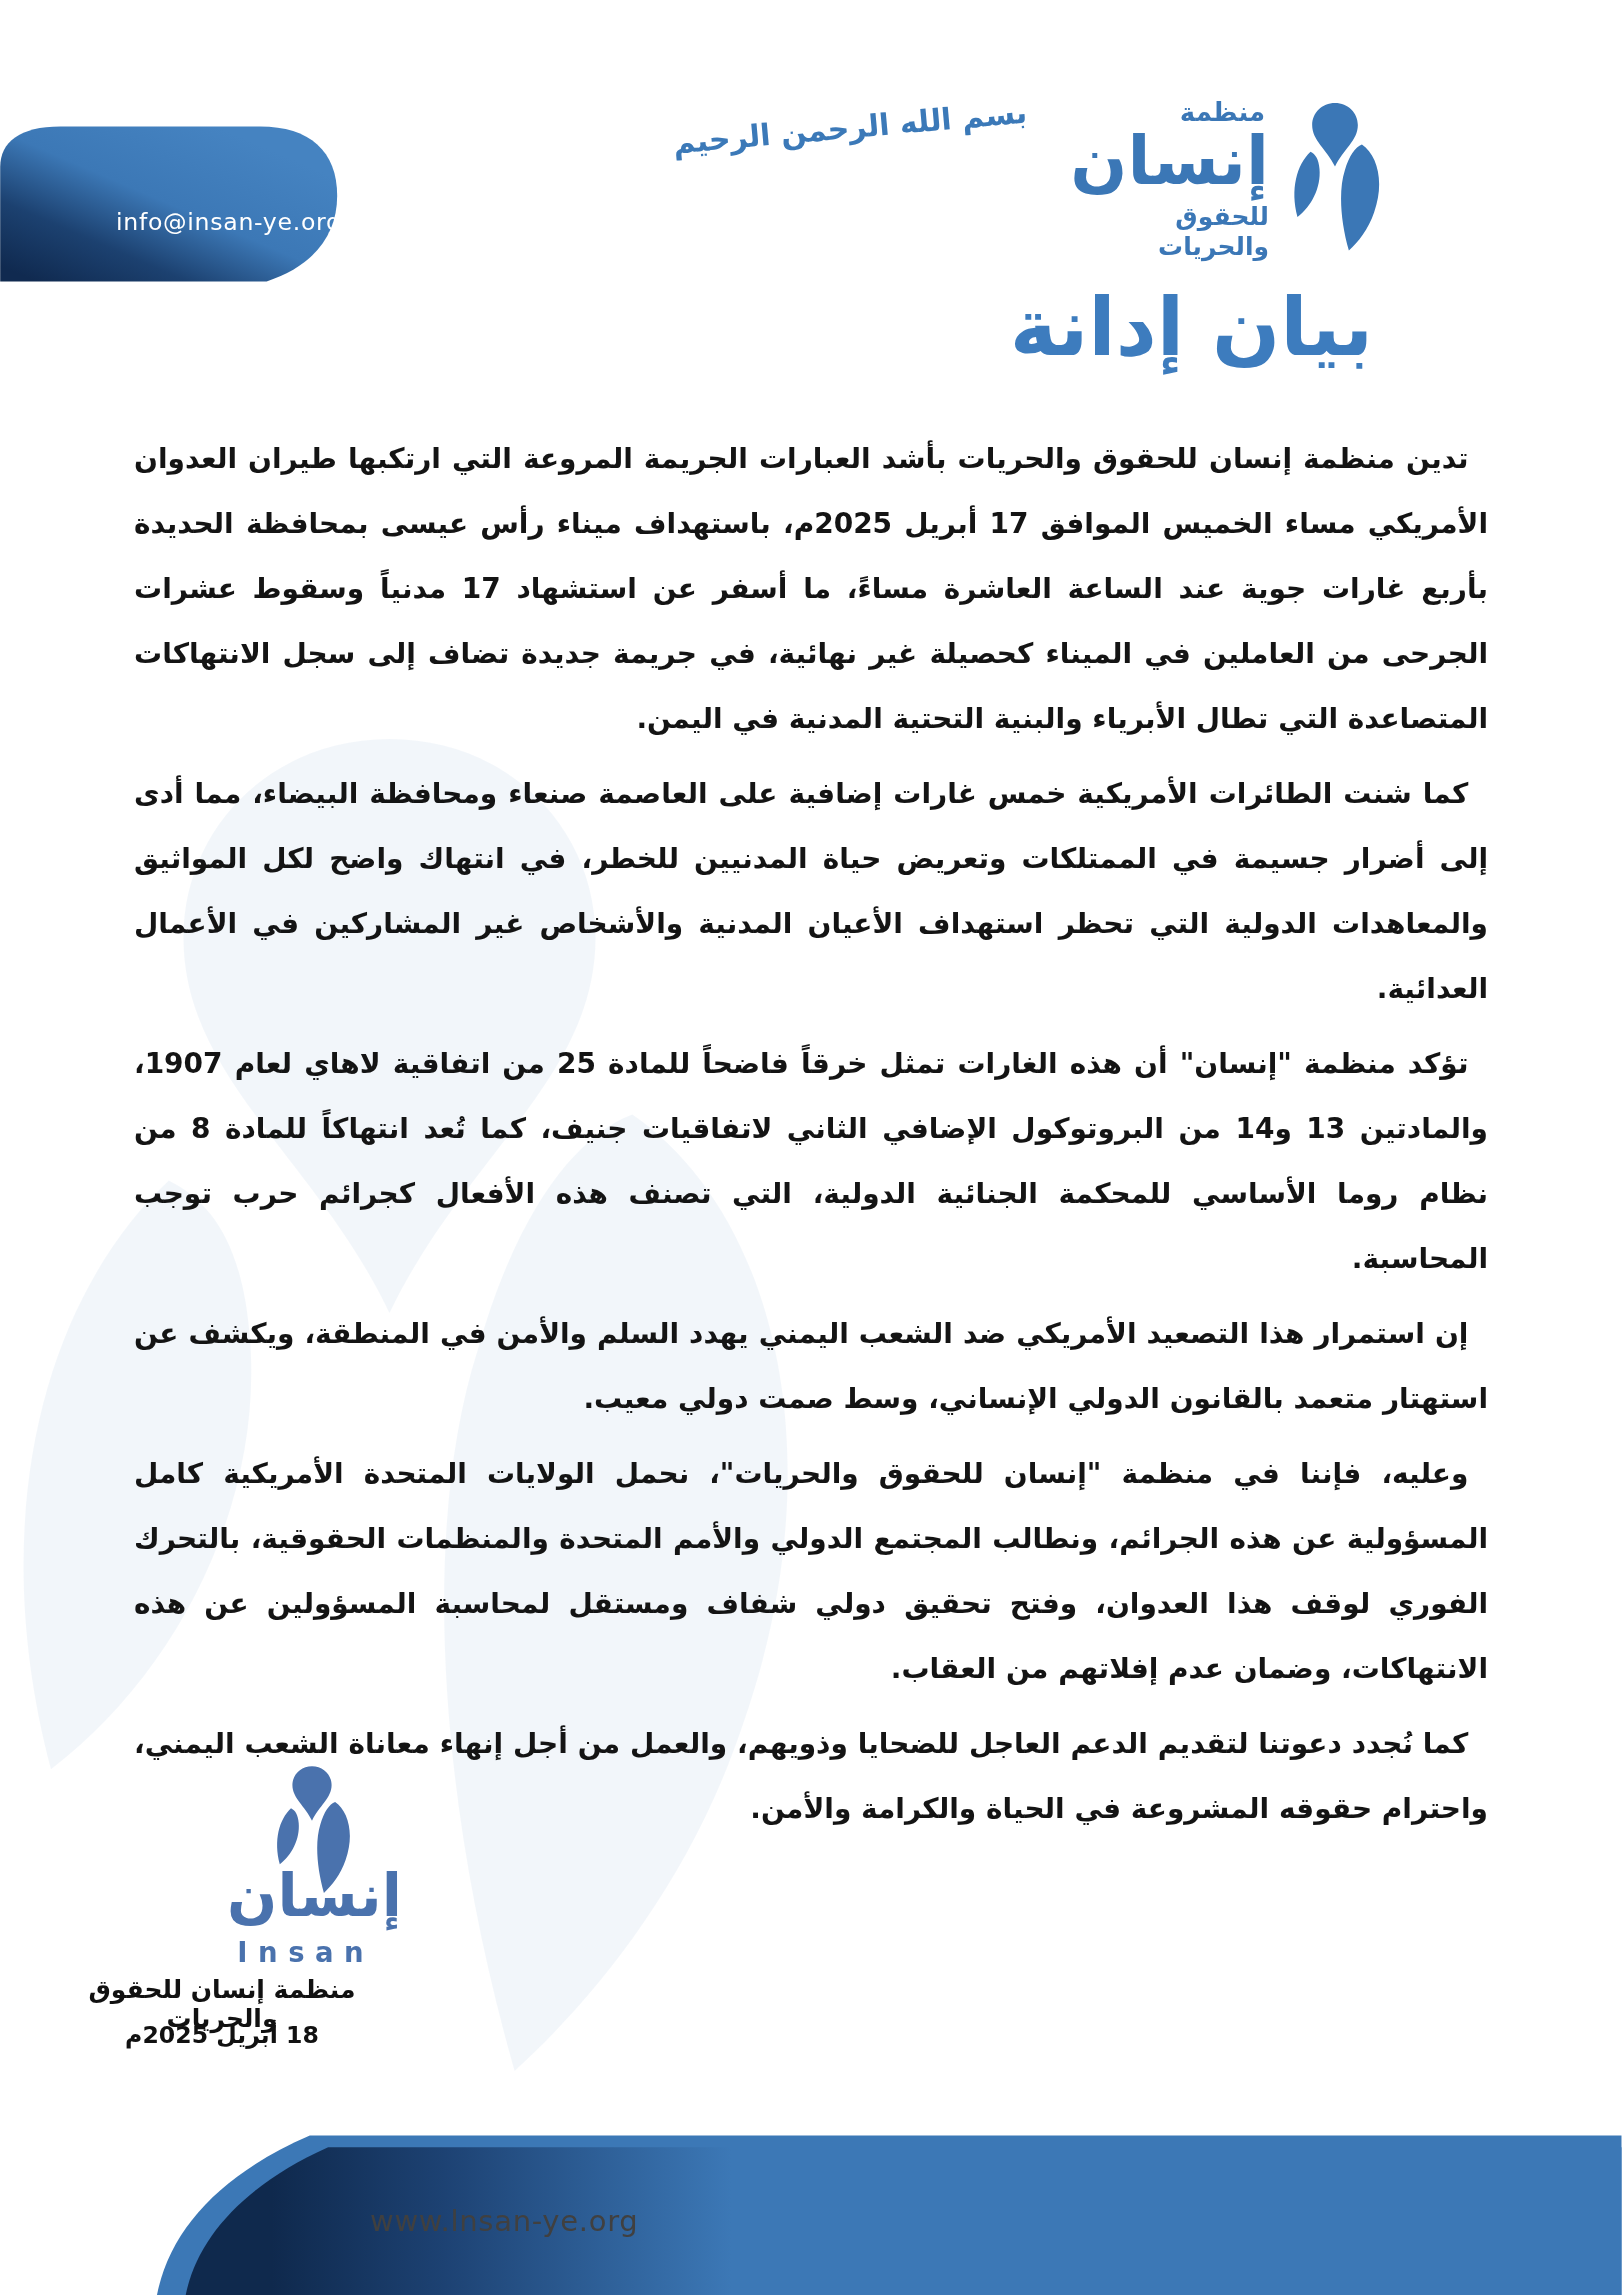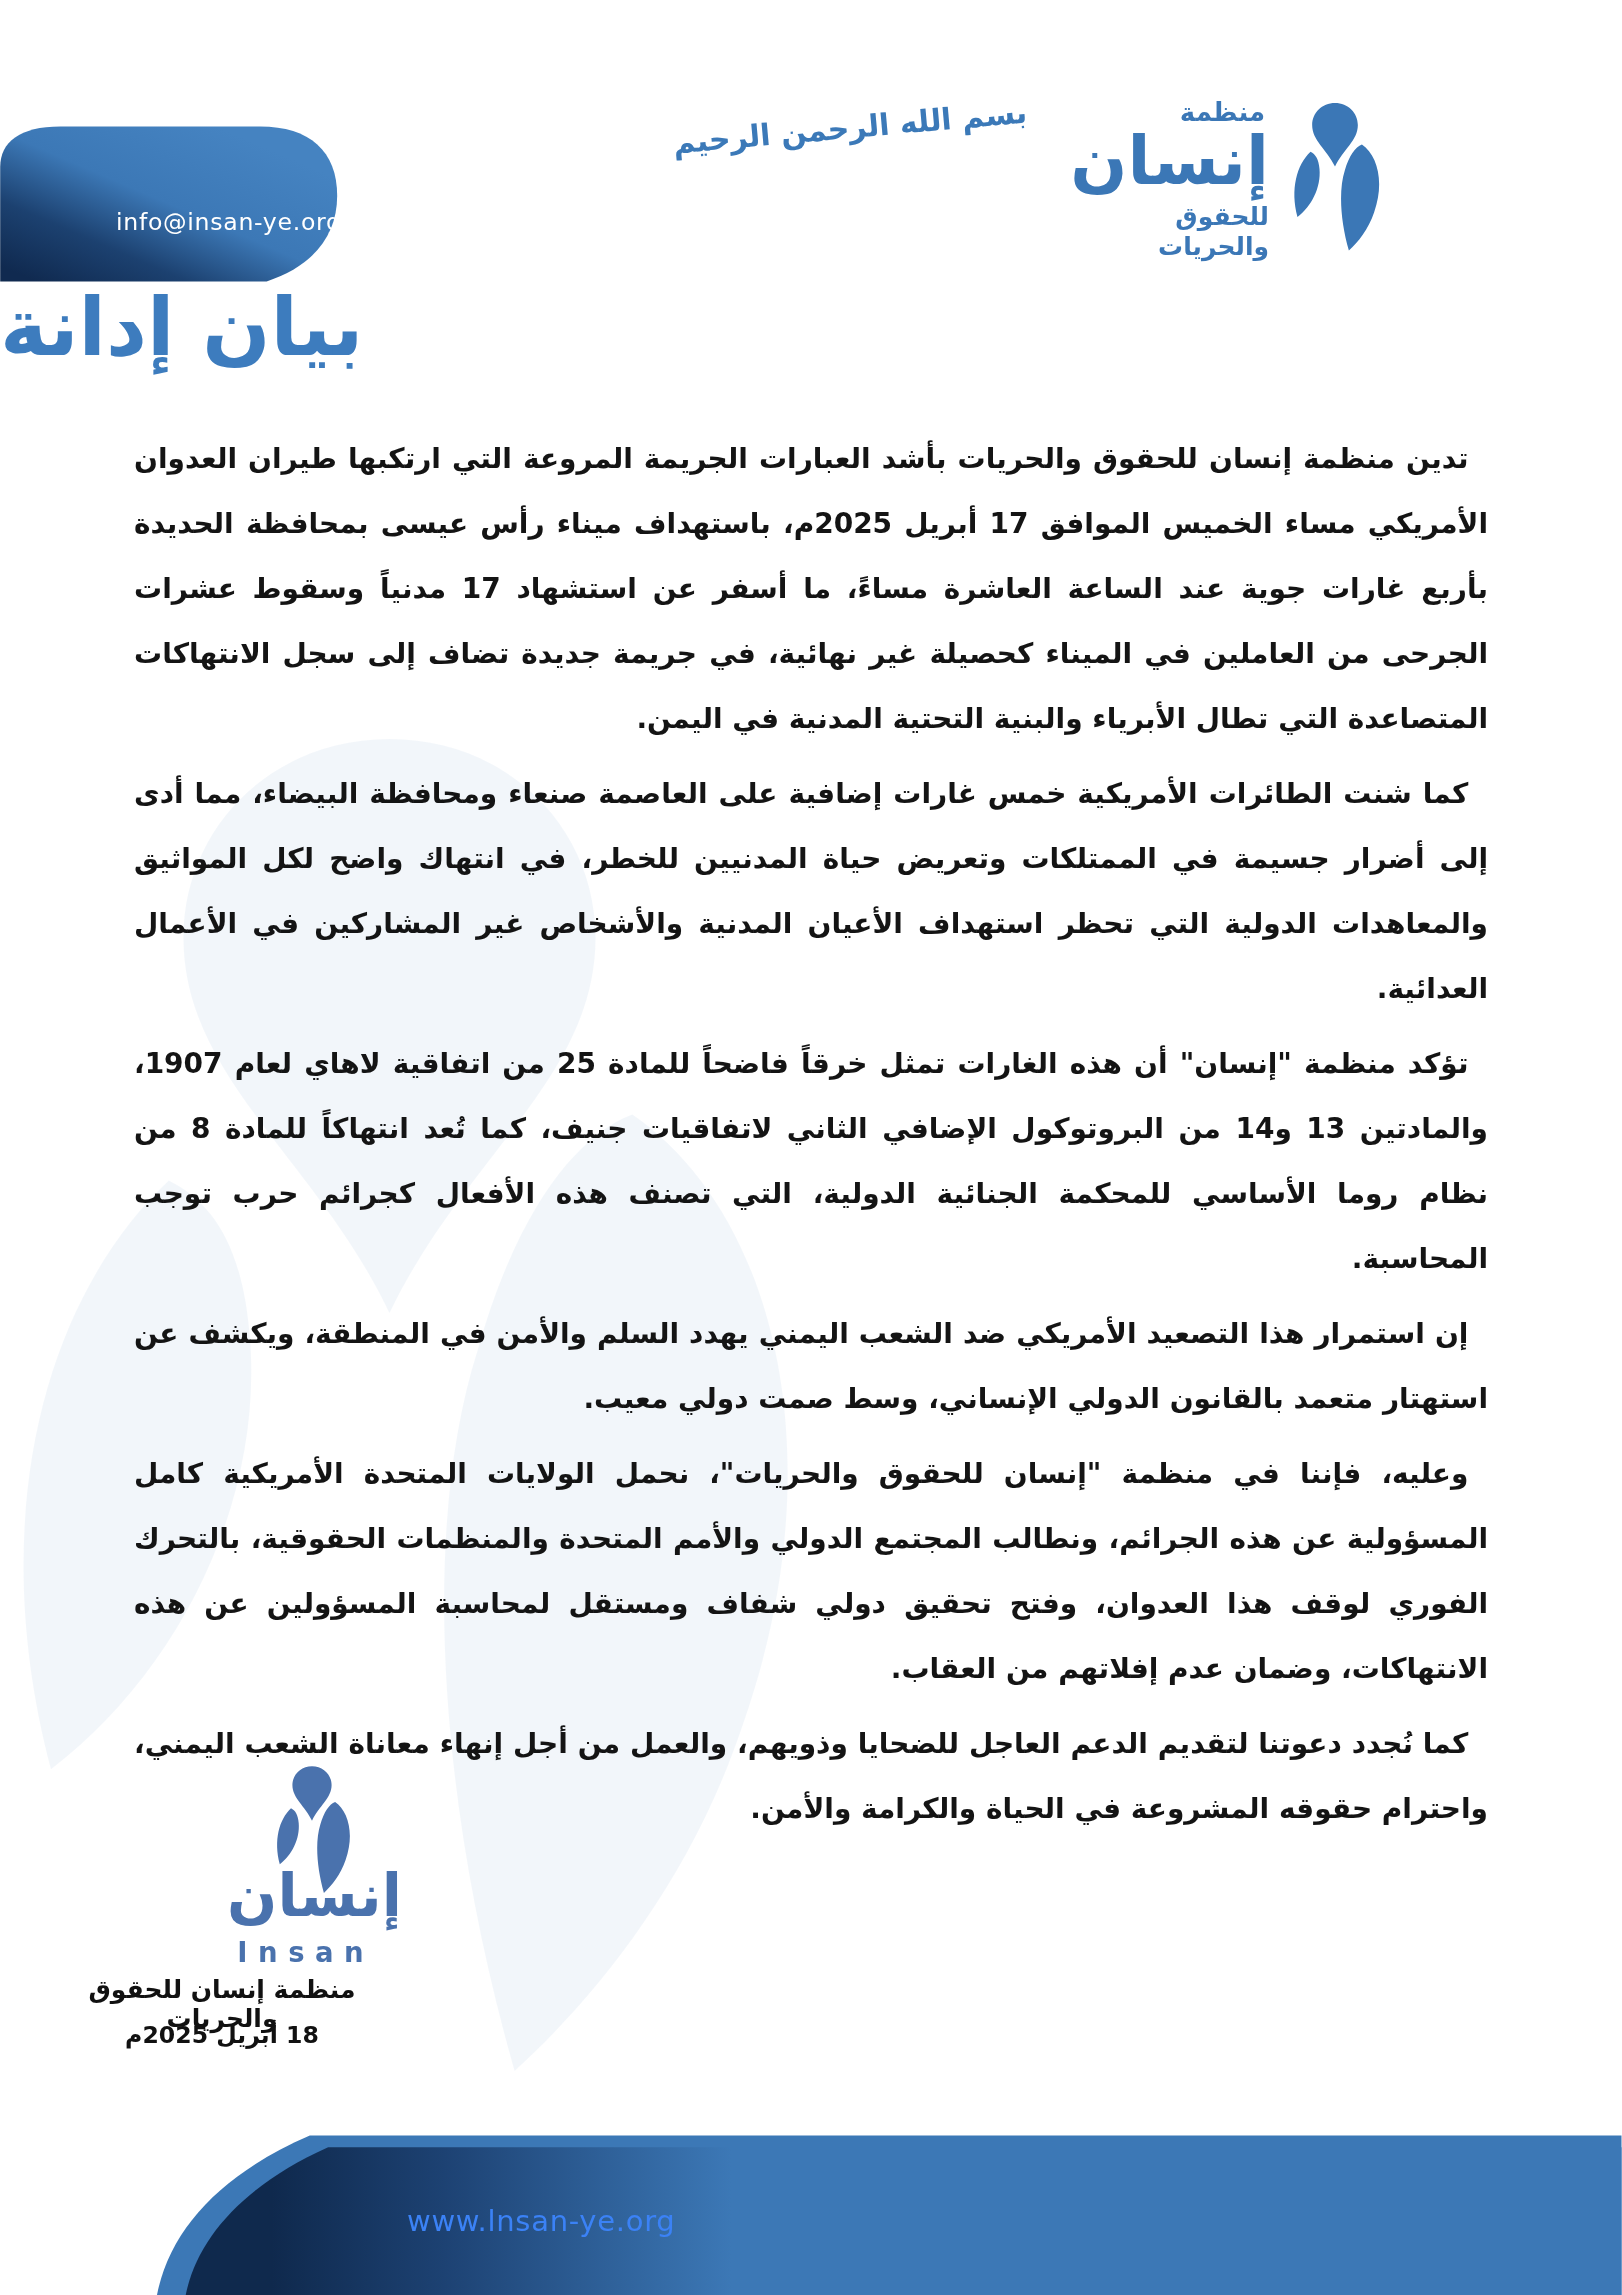--- a/index.html
+++ b/index.html
@@ -23,21 +23,21 @@
     position:absolute;left:1073px;top:98px;display:flex;flex-direction:row;
     align-items:flex-start;gap:17px;
   }
   .logo-text{width:196px;text-align:right;direction:rtl;color:#3b77b6;}
   .logo-org-word{font-size:26px;font-weight:bold;line-height:1.1;margin-right:3.9px;}
   .logo-name{font-size:67px;font-weight:bold;line-height:1.15;margin-top:-3.9px;}
   .logo-tagline{font-size:25px;font-weight:bold;line-height:1.2;margin-top:2.6px;}
   .logo-icon{width:98px;height:155px;}
   
   .title{
-    position:absolute;left:0;top:278px;width:1373px;margin:0;text-align:left;
+    position:absolute;left:0;top:278px;width:1373px;margin:0;text-align:right;
     color:#3d7cbe;font-size:80px;font-weight:bold;direction:rtl;line-height:1.25;
   }
   
   .watermark{position:absolute;left:-52px;top:694px;width:883px;height:1400px;opacity:0.06;}
   .body-text{
     position:absolute;left:124px;top:416px;width:1374px;direction:rtl;
     text-align:justify;color:#141414;font-size:28px;line-height:65px;font-weight:bold;
   }
   .body-text p{margin:10px;text-indent:19.6px;}
   
@@ -54,21 +54,21 @@
     position:absolute;left:39px;top:1975px;width:366px;text-align:center;
     color:#111;font-size:25px;font-weight:bold;direction:rtl;
   }
   .sig-date{
     position:absolute;left:39px;top:2021px;width:366px;text-align:center;
     color:#111;font-size:23.6px;font-weight:bold;direction:rtl;
   }
   
   .footer-svg{position:absolute;left:0;top:2133px;width:1623px;height:162px;}
   .footer-site{
-    position:absolute;left:407px;top:2204px;color:#3b82f6;font-size:29px;letter-spacing:0.7px;
+    position:absolute;left:370px;top:2204px;color:#404040;font-size:29px;letter-spacing:0.7px;
   }
   .footer-social{
     position:absolute;left:1070px;top:2200px;display:flex;align-items:center;gap:14.4px;
   }
   .footer-social .sicon{width:35px;height:35px;}
   .footer-handle{color:#ffffff;font-size:33px;font-weight:bold;margin-left:5.2px;}
 </style>
 </head>
 <body>
 

